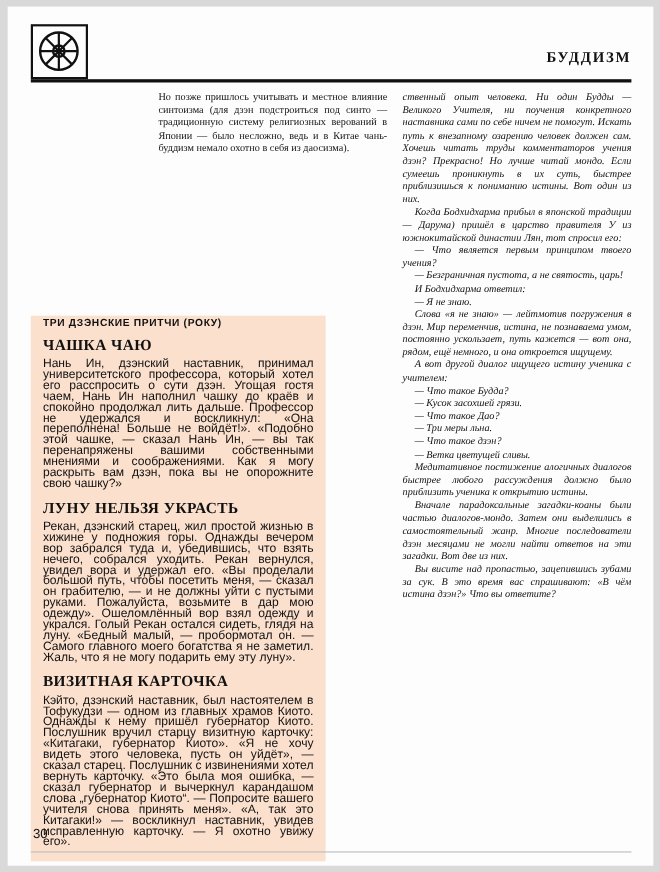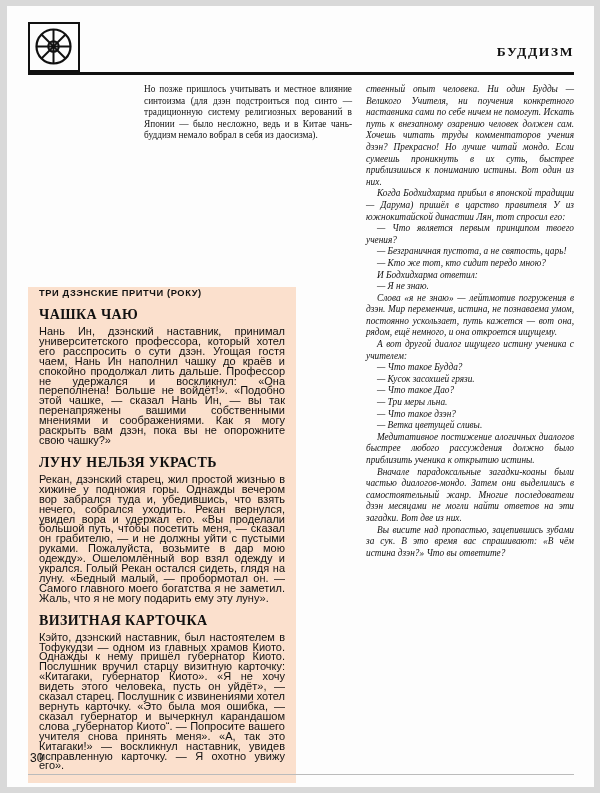--- a/index.html
+++ b/index.html
@@ -178,42 +178,41 @@
           <line x1="11.5" y1="10.5" x2="35.5" y2="34.5"></line>
           <line x1="35.5" y1="10.5" x2="11.5" y2="34.5"></line>
         </g>
       </svg>
     </div>
     <div class="header-title">БУДДИЗМ</div>
     <div class="header-rule"></div>
   </div>
 
   <div class="col left">
-    <p class="noindent">Но позже пришлось учитывать и местное влияние синтоизма (для дзэн подстроиться под синто — традиционную систему религиозных верований в Японии — было несложно, ведь и в Китае чань-буддизм немало вобрал в себя из даосизма).</p>
+    <p class="noindent">Но позже пришлось учитывать и местное влияние синтоизма (для дзэн подстроиться под синто — традиционную систему религиозных верований в Японии — было несложно, ведь и в Китае чань-буддизм немало охотно в себя из даосизма).</p>
   </div>
 
   <div class="parables">
     <div class="parables-title">ТРИ ДЗЭНСКИЕ ПРИТЧИ (РОКУ)</div>
 
     <div class="parable-head">ЧАШКА ЧАЮ</div>
     <p class="parable-body">Нань Ин, дзэнский наставник, принимал университетского профессора, который хотел его расспросить о сути дзэн. Угощая гостя чаем, Нань Ин наполнил чашку до краёв и спокойно продолжал лить дальше. Профессор не удержался и воскликнул: «Она переполнена! Больше не войдёт!». «Подобно этой чашке, — сказал Нань Ин, — вы так перенапряжены вашими собственными мнениями и соображениями. Как я могу раскрыть вам дзэн, пока вы не опорожните свою чашку?»</p>
 
     <div class="parable-head">ЛУНУ НЕЛЬЗЯ УКРАСТЬ</div>
     <p class="parable-body">Рекан, дзэнский старец, жил простой жизнью в хижине у подножия горы. Однажды вечером вор забрался туда и, убедившись, что взять нечего, собрался уходить. Рекан вернулся, увидел вора и удержал его. «Вы проделали большой путь, чтобы посетить меня, — сказал он грабителю, — и не должны уйти с пустыми руками. Пожалуйста, возьмите в дар мою одежду». Ошеломлённый вор взял одежду и укрался. Голый Рекан остался сидеть, глядя на луну. «Бедный малый, — пробормотал он. — Самого главного моего богатства я не заметил. Жаль, что я не могу подарить ему эту луну».</p>
 
     <div class="parable-head">ВИЗИТНАЯ КАРТОЧКА</div>
     <p class="parable-body">Кэйто, дзэнский наставник, был настоятелем в Тофукудзи — одном из главных храмов Киото. Однажды к нему пришёл губернатор Киото. Послушник вручил старцу визитную карточку: «Китагаки, губернатор Киото». «Я не хочу видеть этого человека, пусть он уйдёт», — сказал старец. Послушник с извинениями хотел вернуть карточку. «Это была моя ошибка, — сказал губернатор и вычеркнул карандашом слова „губернатор Киото“. — Попросите вашего учителя снова принять меня». «А, так это Китагаки!» — воскликнул наставник, увидев исправленную карточку. — Я охотно увижу его».</p>
   </div>
 
   <div class="col right">
     <p class="noindent">ственный опыт человека. Ни один Будды — Великого Учителя, ни поучения конкретного наставника сами по себе ничем не помогут. Искать путь к внезапному озарению человек должен сам. Хочешь читать труды комментаторов учения дзэн? Прекрасно! Но лучше читай мондо. Если сумеешь проникнуть в их суть, быстрее приблизишься к пониманию истины. Вот один из них.</p>
     <p>Когда Бодхидхарма прибыл в японской традиции — Дарума) пришёл в царство правителя У из южнокитайской династии Лян, тот спросил его:</p>
     <p class="dlg">— Что является первым принципом твоего учения?</p>
     <p class="dlg">— Безграничная пустота, а не святость, царь!</p>
-    <p class="dlg">— Кто же тот, кто сидит передо мною?</p>
     <p class="dlg">И Бодхидхарма ответил:</p>
     <p class="dlg">— Я не знаю.</p>
     <p>Слова «я не знаю» — лейтмотив погружения в дзэн. Мир переменчив, истина, не познаваема умом, постоянно ускользает, путь кажется — вот она, рядом, ещё немного, и она откроется ищущему.</p>
     <p>А вот другой диалог ищущего истину ученика с учителем:</p>
     <p class="dlg">— Что такое Будда?</p>
     <p class="dlg">— Кусок засохшей грязи.</p>
     <p class="dlg">— Что такое Дао?</p>
     <p class="dlg">— Три меры льна.</p>
     <p class="dlg">— Что такое дзэн?</p>
     <p class="dlg">— Ветка цветущей сливы.</p>

